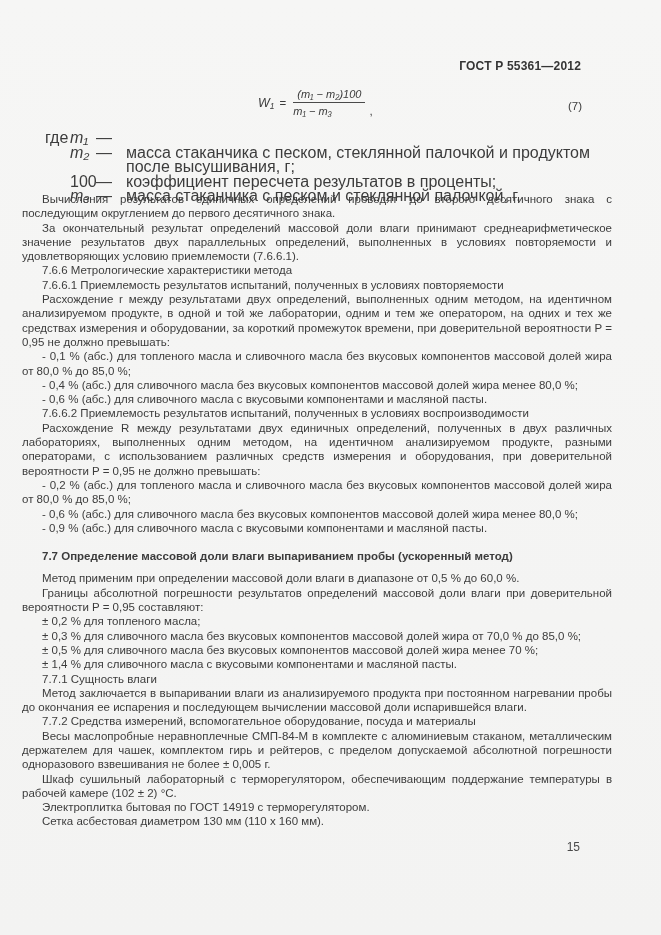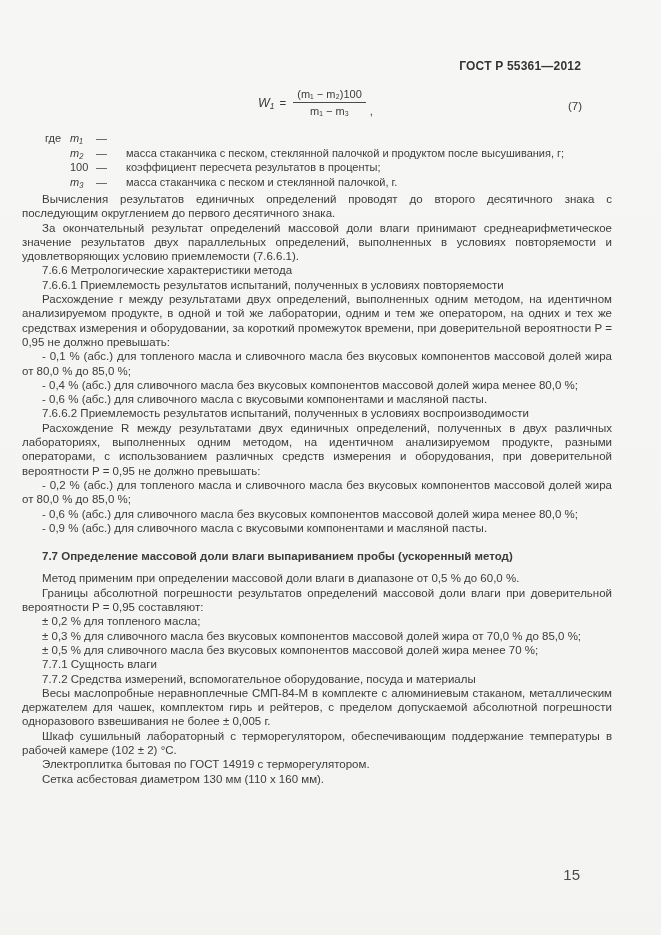--- a/index.html
+++ b/index.html
@@ -38,42 +38,42 @@
     left: 236px;
     top: 0;
     display: inline-flex;
     align-items: center;
     font-size: 11.5px;
     color: #3c3c3c;
   }
   .f-var { font-style: italic; font-size: 12.5px; }
   .f-sub { font-size: 8.5px; position: relative; top: 3px; font-style: italic; }
   .f-eq { margin: 0 7px 0 5px; }
-  .frac { display: inline-block; text-align: center; vertical-align: middle; }
+  .frac { display: inline-block; text-align: left; vertical-align: middle; font-style: italic; }
   .frac .num {
     display: block;
     font-size: 11px;
     padding: 0 4px 2px 4px;
     border-bottom: 1px solid #4a4a4a;
   }
   .frac .den { display: block; font-size: 11px; padding-top: 2px; }
   .f-comma { margin-left: 4px; align-self: flex-end; }
   .eq-number {
     position: absolute;
     right: 30px;
     top: 12px;
     font-size: 11.5px;
   }
   
   .where-list {
     position: absolute;
     top: 131px;
     left: 45px;
     width: 567px;
-    font-size: 11px;
+    font-size: 16px;
     line-height: 14.6px;
   }
   .where-row { display: flex; align-items: baseline; }
   .where-prefix { display: inline-block; width: 25px; flex: 0 0 25px; }
   .where-term { display: inline-block; width: 26px; flex: 0 0 26px; font-style: italic; }
   .where-term.plain { font-style: normal; }
   .where-dash { display: inline-block; width: 30px; flex: 0 0 30px; text-align: left; }
   .where-def { flex: 1; }
   
   .body-text {
@@ -91,23 +91,23 @@
   }
   .p-bold { font-weight: normal; text-align: left !important; }
   .p-section {
     font-weight: bold;
     text-align: left !important;
     margin-top: 14px;
     margin-bottom: 8px;
   }
   .page-number {
     position: absolute;
-    top: 866px;
+    top: 840px;
     right: 81px;
-    font-size: 15px;
+    font-size: 12px;
     color: #4a4a4a;
   }
 </style>
 </head>
 <body>
 
 <div class="page">
 
   <div class="doc-header">ГОСТ Р 55361—2012</div>
 
@@ -164,21 +164,23 @@
     <p>Расхождение R между результатами двух единичных определений, полученных в двух различных лабораториях, выполненных одним методом, на идентичном анализируемом продукте, разными операторами, с использованием различных средств измерения и оборудования, при доверительной вероятности P = 0,95 не должно превышать:</p>
     <p>- 0,2 % (абс.) для топленого масла и сливочного масла без вкусовых компонентов массовой долей жира от 80,0 % до 85,0 %;</p>
     <p>- 0,6 % (абс.) для сливочного масла без вкусовых компонентов массовой долей жира менее 80,0 %;</p>
     <p>- 0,9 % (абс.) для сливочного масла с вкусовыми компонентами и масляной пасты.</p>
     <p class="p-section">7.7 Определение массовой доли влаги выпариванием пробы (ускоренный метод)</p>
     <p>Метод применим при определении массовой доли влаги в диапазоне от 0,5 % до 60,0 %.</p>
     <p>Границы абсолютной погрешности результатов определений массовой доли влаги при доверительной вероятности P = 0,95 составляют:</p>
     <p>± 0,2 % для топленого масла;</p>
     <p>± 0,3 % для сливочного масла без вкусовых компонентов массовой долей жира от 70,0 % до 85,0 %;</p>
     <p>± 0,5 % для сливочного масла без вкусовых компонентов массовой долей жира менее 70 %;</p>
+    <p>± 1,4 % для сливочного масла с вкусовыми компонентами и масляной пасты.</p>
     <p class="p-bold">7.7.1 Сущность влаги</p>
+    <p>Метод заключается в выпаривании влаги из анализируемого продукта при постоянном нагревании пробы до окончания ее испарения и последующем вычислении массовой доли испарившейся влаги.</p>
     <p class="p-bold">7.7.2 Средства измерений, вспомогательное оборудование, посуда и материалы</p>
     <p>Весы маслопробные неравноплечные СМП-84-М в комплекте с алюминиевым стаканом, металлическим держателем для чашек, комплектом гирь и рейтеров, с пределом допускаемой абсолютной погрешности одноразового взвешивания не более ± 0,005 г.</p>
     <p>Шкаф сушильный лабораторный с терморегулятором, обеспечивающим поддержание температуры в рабочей камере (102 ± 2) °С.</p>
     <p>Электроплитка бытовая по ГОСТ 14919 с терморегулятором.</p>
     <p>Сетка асбестовая диаметром 130 мм (110 х 160 мм).</p>
   </div>
 
   <div class="page-number">15</div>
 
 </div>

